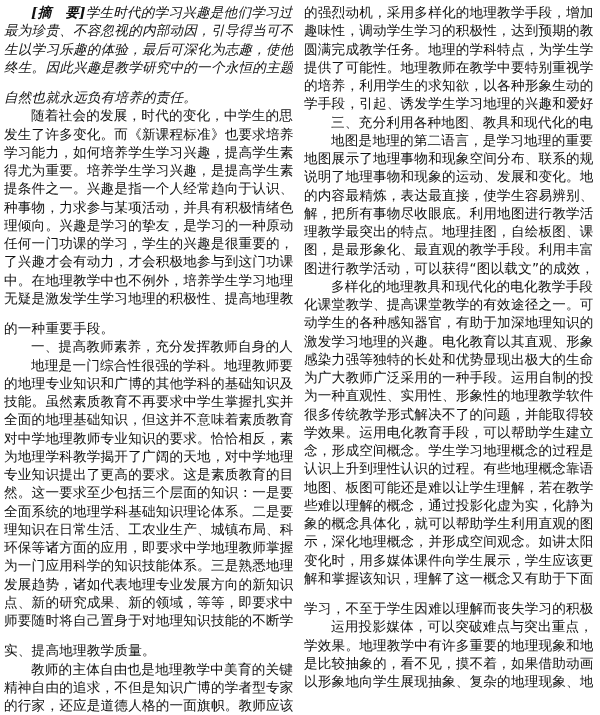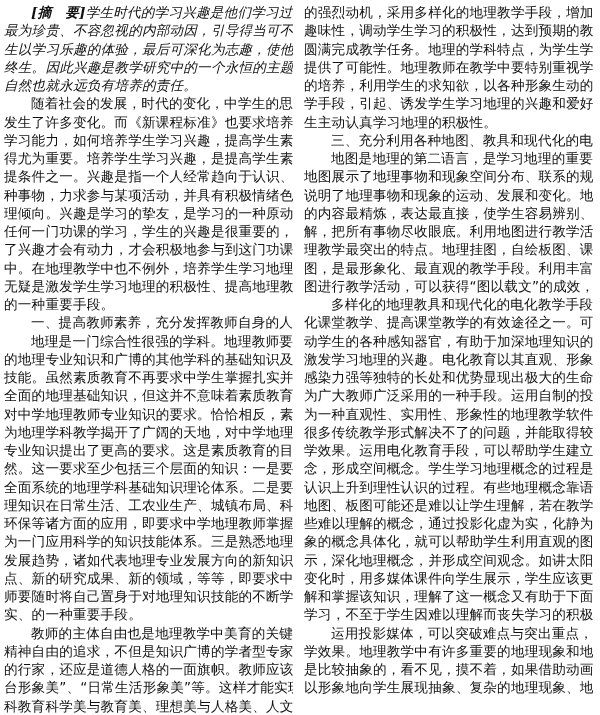--- a/index.html
+++ b/index.html
@@ -8,21 +8,21 @@
     .col { position: absolute; top: 3px; width: 289px; }
     .col.left { left: 4px; }
     .col.right { left: 304px; }
     .line {
       height: 18.25px; line-height: 18.25px; font-size: 13.6px; white-space: nowrap;
       font-family: "DejaVu Sans", sans-serif; letter-spacing: 0.2px;
       text-align: justify; text-align-last: justify; overflow: hidden;
     }
     .line.kai { font-family: "DejaVu Serif", serif; font-style: italic; }
     .line.indent { padding-left: 27px; }
-    .line.end { text-align-last: left; }
+    .line.end { text-align-last: left; margin-top: 12px; }
     .line.heading { padding-left: 27px; text-align-last: left; }
     .bold { font-weight: bold; margin-top: 10px; }
   </style>
 </head>
 <body>
 
 <div class="page">
 
   <div class="col left">
     <div class="line kai" style="padding-left:27px;">
@@ -55,38 +55,37 @@
     <div class="line">为地理学科教学揭开了广阔的天地，对中学地理教师的</div>
     <div class="line">专业知识提出了更高的要求。这是素质教育的目的使</div>
     <div class="line">然。这一要求至少包括三个层面的知识：一是要有扎实</div>
     <div class="line">全面系统的地理学科基础知识理论体系。二是要熟悉地</div>
     <div class="line">理知识在日常生活、工农业生产、城镇布局、科技、能源、</div>
     <div class="line">环保等诸方面的应用，即要求中学地理教师掌握地理作</div>
     <div class="line">为一门应用科学的知识技能体系。三是熟悉地理专业的</div>
     <div class="line">发展趋势，诸如代表地理专业发展方向的新知识、新观</div>
     <div class="line">点、新的研究成果、新的领域，等等，即要求中学地理教</div>
     <div class="line">师要随时将自己置身于对地理知识技能的不断学习、充</div>
-    <div class="line end">实、的一种重要手段。</div>
+    <div class="line end">实、提高地理教学质量。</div>
 
     <div class="line indent">教师的主体自由也是地理教学中美育的关键。教师</div>
     <div class="line">精神自由的追求，不但是知识广博的学者型专家，教育</div>
     <div class="line">的行家，还应是道德人格的一面旗帜。教师应该追求“讲</div>
     <div class="line">台形象美”、“日常生活形象美”等。这样才能实现地理学</div>
     <div class="line">科教育科学美与教育美、理想美与人格美、人文美与艺术</div>
 
   </div>
 
   <div class="col right">
     <div class="line">的强烈动机，采用多样化的地理教学手段，增加教学的</div>
     <div class="line">趣味性，调动学生学习的积极性，达到预期的教学目的，</div>
     <div class="line">圆满完成教学任务。地理的学科特点，为学生学习兴趣</div>
     <div class="line">提供了可能性。地理教师在教学中要特别重视学生兴趣</div>
     <div class="line">的培养，利用学生的求知欲，以各种形象生动的直观教</div>
     <div class="line">学手段，引起、诱发学生学习地理的兴趣和爱好，调动学</div>
-    <div class="line end">生主动认真学习地理的积极性。</div>
 
     <div class="line indent">三、充分利用各种地图、教具和现代化的电化教学</div>
 
     <div class="line indent">地图是地理的第二语言，是学习地理的重要工具。</div>
     <div class="line">地图展示了地理事物和现象空间分布、联系的规律，也</div>
     <div class="line">说明了地理事物和现象的运动、发展和变化。地图语言</div>
     <div class="line">的内容最精炼，表达最直接，使学生容易辨别、判断和理</div>
     <div class="line">解，把所有事物尽收眼底。利用地图进行教学活动是地</div>
     <div class="line">理教学最突出的特点。地理挂图，自绘板图、课本中的插</div>
     <div class="line">图，是最形象化、最直观的教学手段。利用丰富多彩的地</div>

